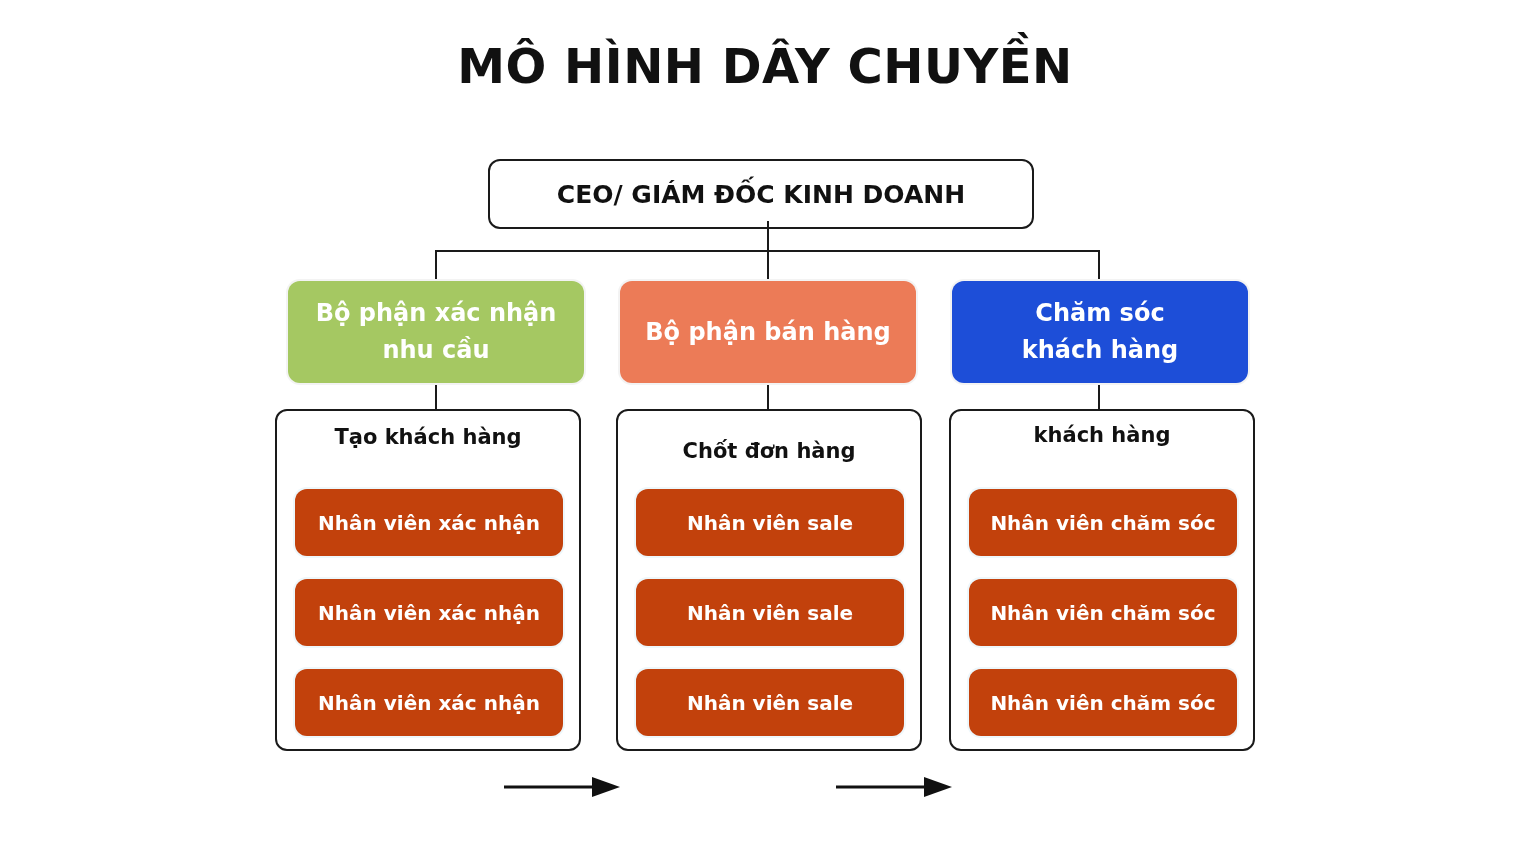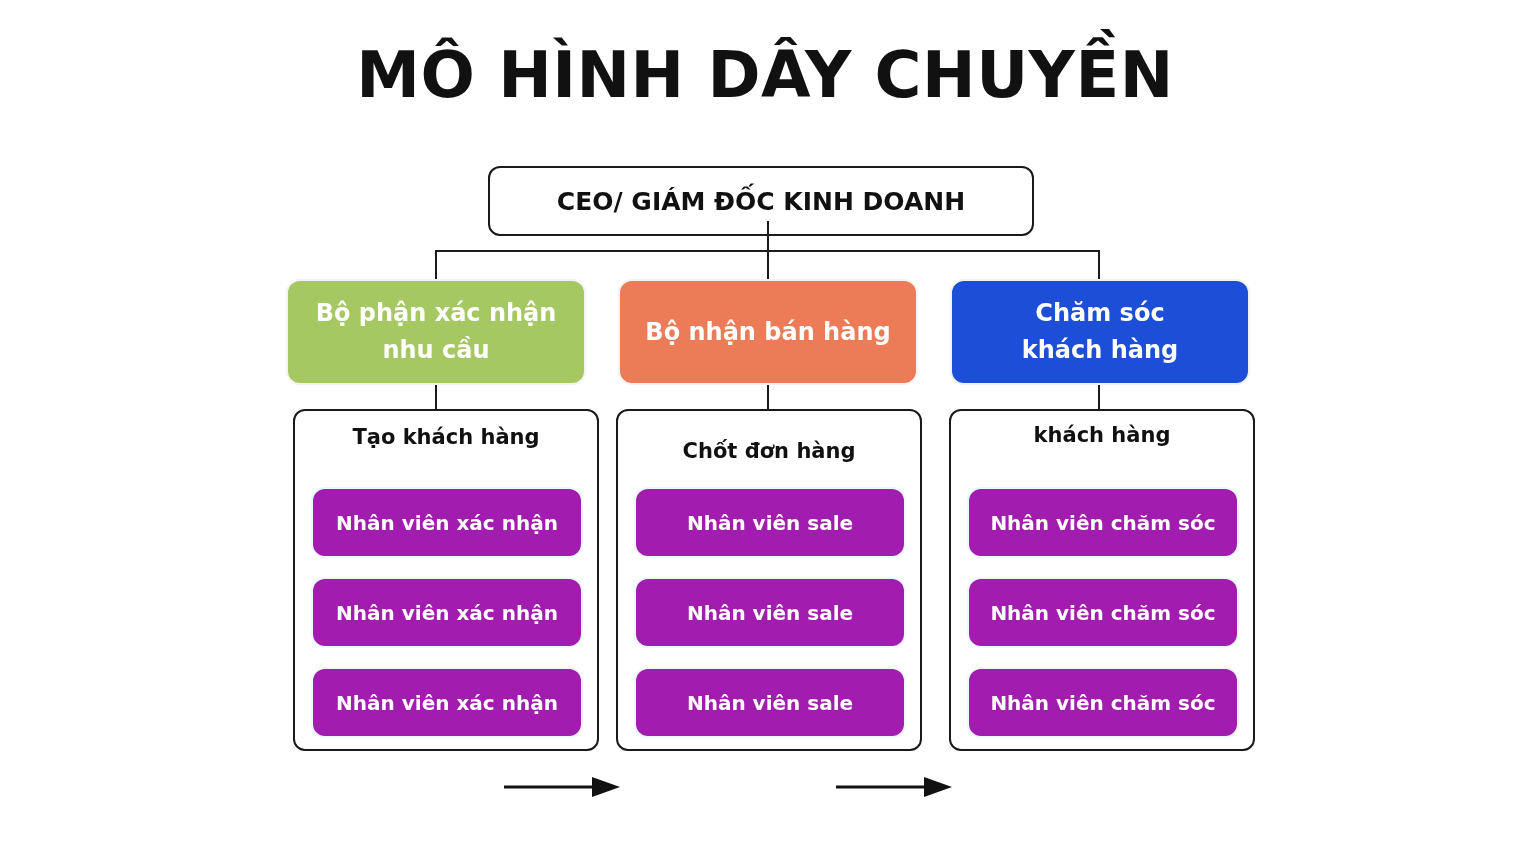--- a/index.html
+++ b/index.html
@@ -1,34 +1,34 @@
 <!DOCTYPE html>
 <html><head>
 <meta charset="utf-8">
 <style>
   html, body { margin:0; padding:0; }
   body { width:1536px; height:864px; background:#ffffff; position:relative; overflow:hidden;
          font-family:"DejaVu Sans", "Liberation Sans", sans-serif; }
   .title { position:absolute; left:0; top:38px; width:1530px; text-align:center;
-           font-size:64px; font-weight:bold; color:#111; letter-spacing:0.5px; }
-  .ceo { position:absolute; left:488px; top:166px; width:546px; height:70px;
+           font-size:48px; font-weight:bold; color:#111; letter-spacing:0.5px; }
+  .ceo { position:absolute; left:488px; top:159px; width:546px; height:70px;
          border:2px solid #1a1a1a; border-radius:12px; box-sizing:border-box;
          display:flex; align-items:center; justify-content:center;
          font-size:25px; font-weight:bold; color:#111; }
   .line { position:absolute; background:#1a1a1a; }
   .dept { position:absolute; top:281px; width:296px; height:102px; border-radius:12px;
           display:flex; align-items:center; justify-content:center; text-align:center;
           color:#fff; font-weight:bold; font-size:24px; line-height:37px;
           box-shadow:0 0 0 2px #f3f3f3; }
   .panel { position:absolute; top:409px; width:306px; height:342px; border:2px solid #1a1a1a;
            border-radius:12px; box-sizing:border-box; }
   .panel-title { position:absolute; left:0; width:100%; text-align:center; font-weight:bold;
                  font-size:21px; line-height:33px; color:#111; }
   .staff { position:absolute; left:18px; width:268px; height:67px; border-radius:12px;
-           background:#a21caf; color:#fff; font-weight:bold; font-size:20px;
+           background:#c2410c; color:#fff; font-weight:bold; font-size:20px;
            display:flex; align-items:center; justify-content:center;
            box-shadow:0 0 0 2px #eef7fb; }
   .arrow { position:absolute; }
 </style>
 </head>
 <body>
 
 <div class="title">MÔ HÌNH DÂY CHUYỀN</div>
 
 <div class="ceo">
@@ -45,31 +45,31 @@
 <div class="line" style="left:1098px; top:383px; width:2px; height:26px;"></div>
 
 <div class="dept" style="left:288px; background:#a5c862;">
   <div>
     <div>Bộ phận xác nhận</div>
     <div>nhu cầu</div>
   </div>
 </div>
 <div class="dept" style="left:620px; background:#ec7b57;">
   <div>
-    <div>Bộ nhận bán hàng</div>
+    <div>Bộ phận bán hàng</div>
   </div>
 </div>
 <div class="dept" style="left:952px; background:#1d4ed8;">
   <div>
     <div>Chăm sóc</div>
     <div>khách hàng</div>
   </div>
 </div>
 
-<div class="panel" style="left:293px;padding-left:38px;">
+<div class="panel" style="left:275px;padding-left:38px;">
   <div class="panel-title" style="top:10px;">
     <div>Tạo khách hàng</div>
   </div>
   <div class="staff" style="top:78px;">Nhân viên xác nhận</div>
   <div class="staff" style="top:168px;">Nhân viên xác nhận</div>
   <div class="staff" style="top:258px;">Nhân viên xác nhận</div>
 </div>
 
 <div class="panel" style="left:616px;padding-left:16px;">
   <div class="panel-title" style="top:24px;">

